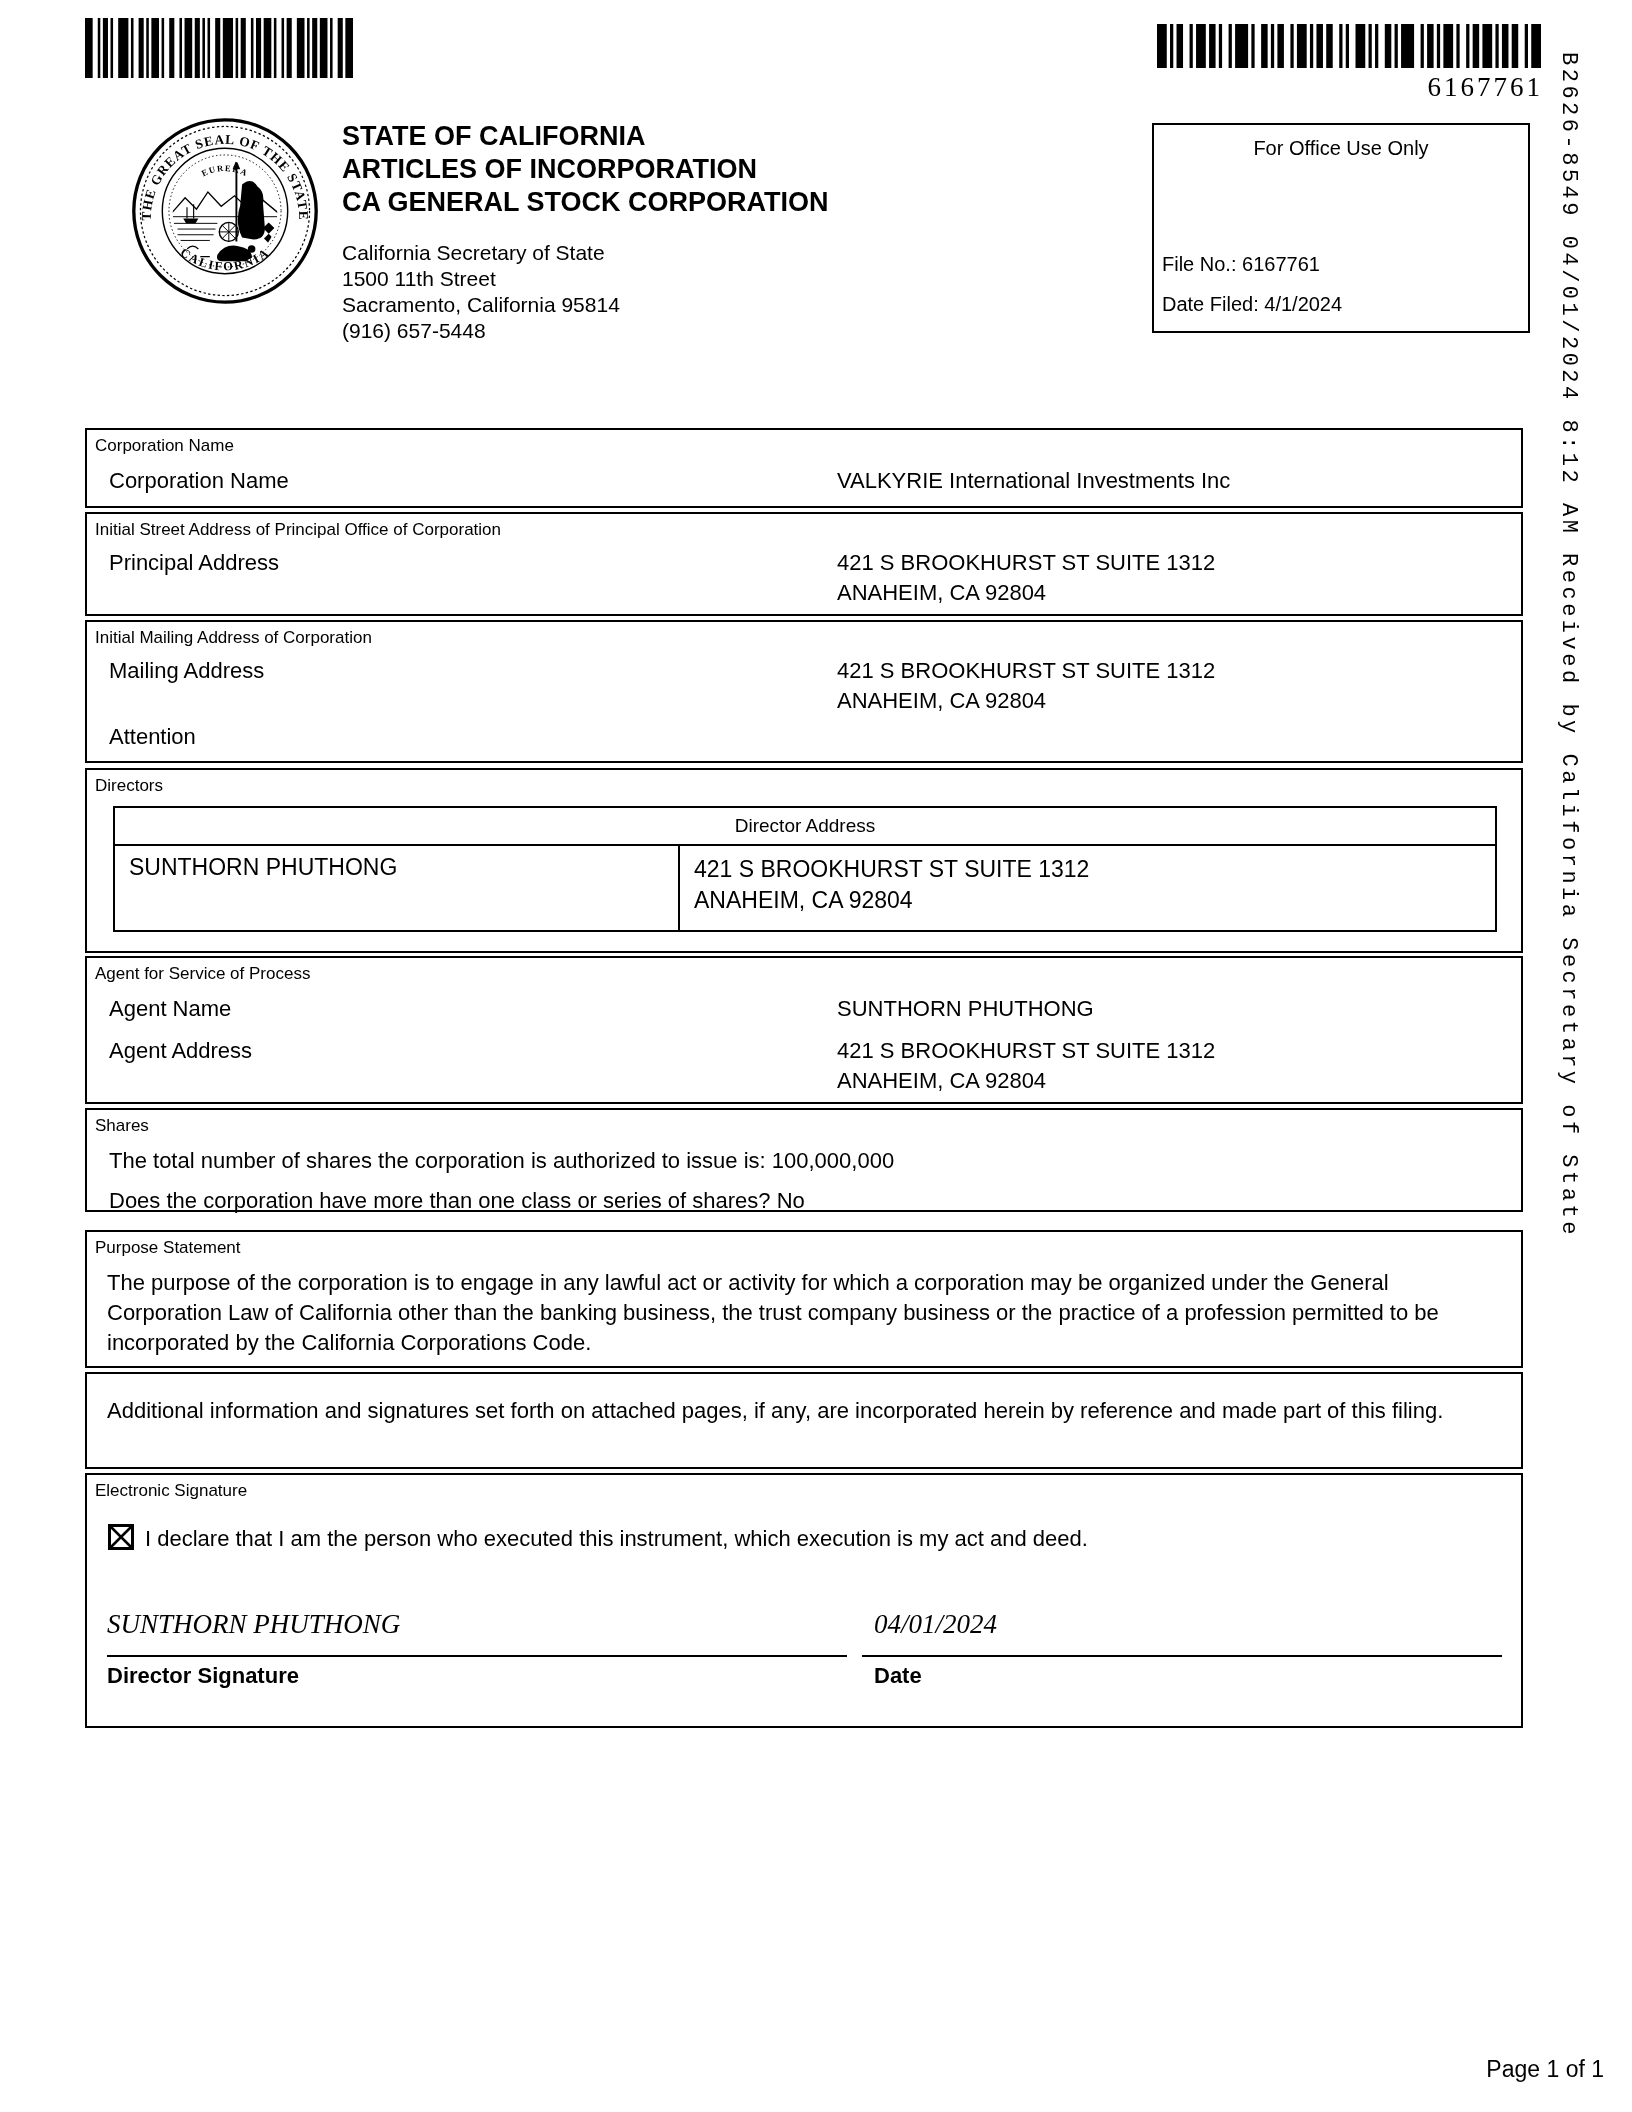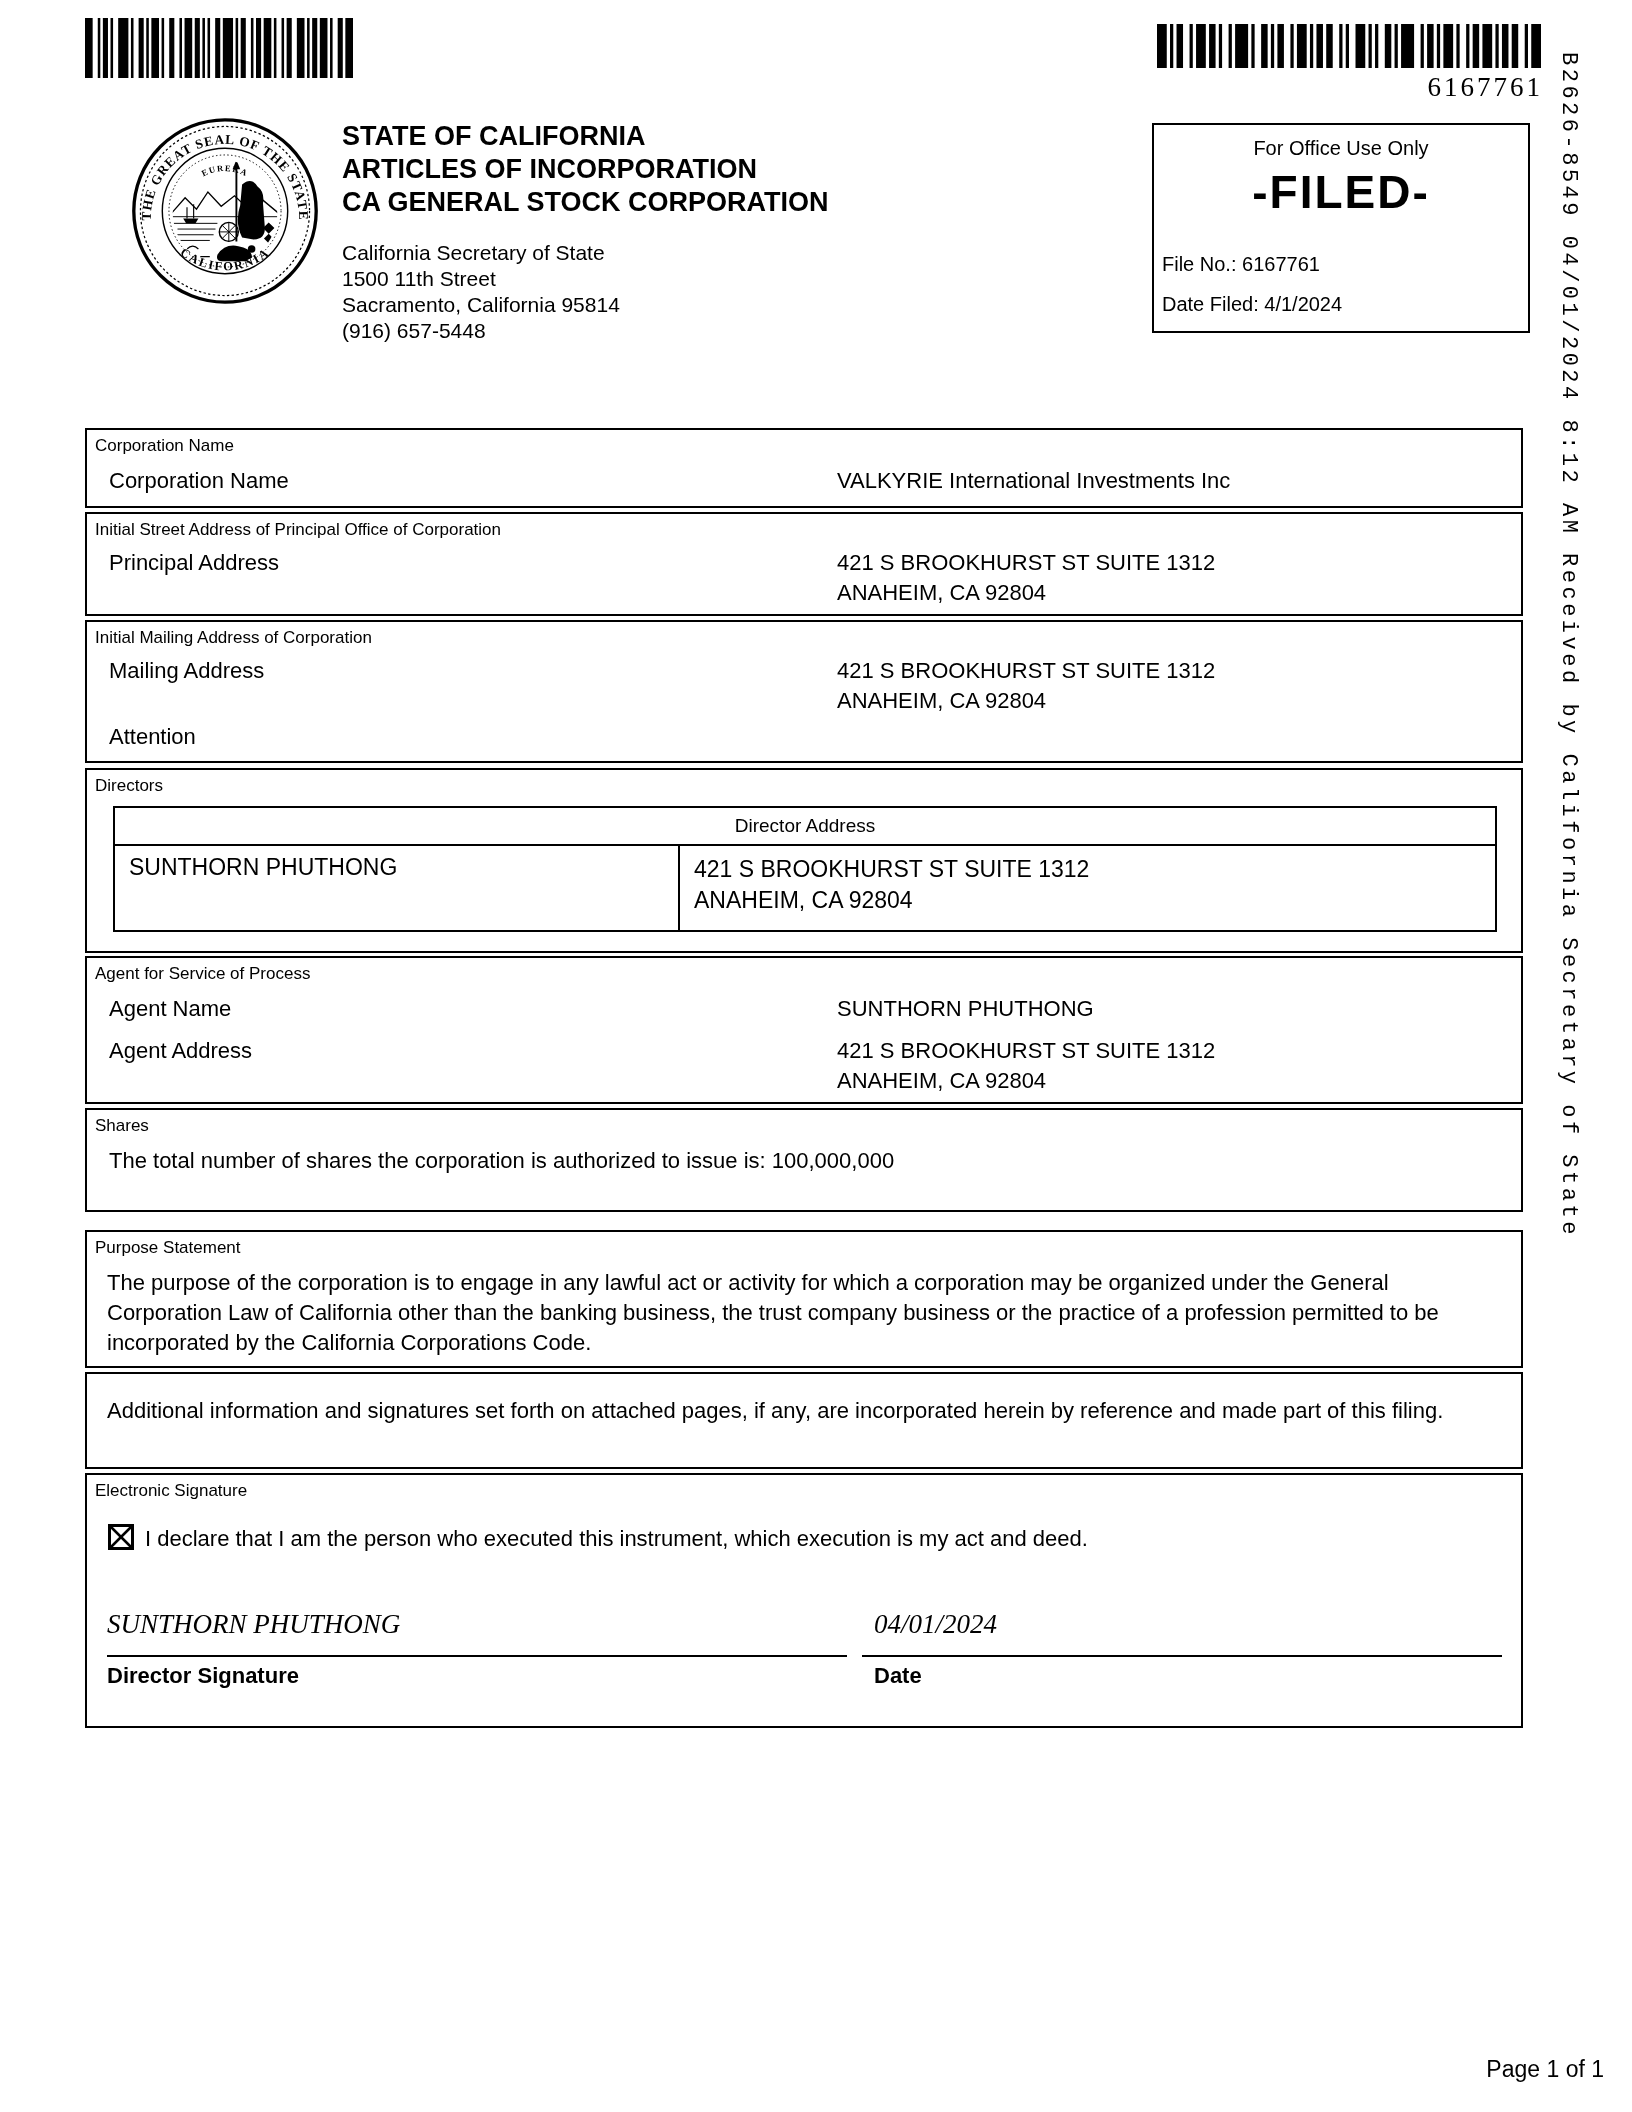--- a/index.html
+++ b/index.html
@@ -183,21 +183,20 @@
     <div class="hdr-title">ARTICLES OF INCORPORATION</div>
     <div class="hdr-title">CA GENERAL STOCK CORPORATION</div>
     <div class="hdr-addr" style="margin-top:21px">California Secretary of State</div>
     <div class="hdr-addr">1500 11th Street</div>
     <div class="hdr-addr">Sacramento, California 95814</div>
     <div class="hdr-addr">(916) 657-5448</div>
   </div>
 
   <div class="office-box">
     <div class="fob-title">For Office Use Only</div>
-    <div class="fob-filed">-FILED-</div>
     <div class="fob-line" style="top:122px">File No.: 6167761</div>
     <div class="fob-line" style="top:162px">Date Filed: 4/1/2024</div>
   </div>
 
   <div class="side-text">B2626-8549 04/01/2024 8:12 AM Received by California Secretary of State</div>
 
   <div class="box" style="top:428px;height:80px">
     <div class="seclabel">Corporation Name</div>
     <div class="rowlabel" style="top:38px">Corporation Name</div>
     <div class="value" style="top:38px">VALKYRIE International Investments Inc</div>
@@ -239,20 +238,21 @@
     <div class="rowlabel" style="top:38px">Agent Name</div>
     <div class="value" style="top:38px">SUNTHORN PHUTHONG</div>
     <div class="rowlabel" style="top:80px">Agent Address</div>
     <div class="value" style="top:80px">421 S BROOKHURST ST SUITE 1312</div>
     <div class="value" style="top:110px">ANAHEIM, CA 92804</div>
   </div>
 
   <div class="box" style="top:1108px;height:104px">
     <div class="seclabel">Shares</div>
     <div class="rowlabel" style="top:38px">The total number of shares the corporation is authorized to issue is: 100,000,000</div>
+    <div class="rowlabel" style="top:78px">Does the corporation have more than one class or series of shares? No</div>
   </div>
 
   <div class="box" style="top:1230px;height:138px">
     <div class="seclabel">Purpose Statement</div>
     <div class="para" style="top:36px">The purpose of the corporation is to engage in any lawful act or activity for which a corporation may be organized under the General Corporation Law of California other than the banking business, the trust company business or the practice of a profession permitted to be incorporated by the California Corporations Code.</div>
   </div>
 
   <div class="box" style="top:1372px;height:97px">
     <div class="para" style="top:22px">Additional information and signatures set forth on attached pages, if any, are incorporated herein by reference and made part of this filing.</div>
   </div>

